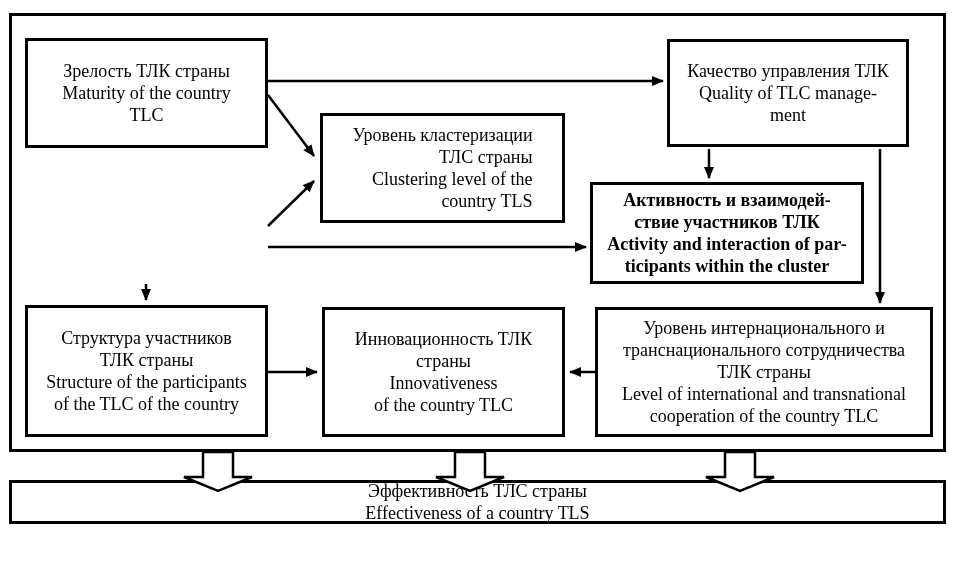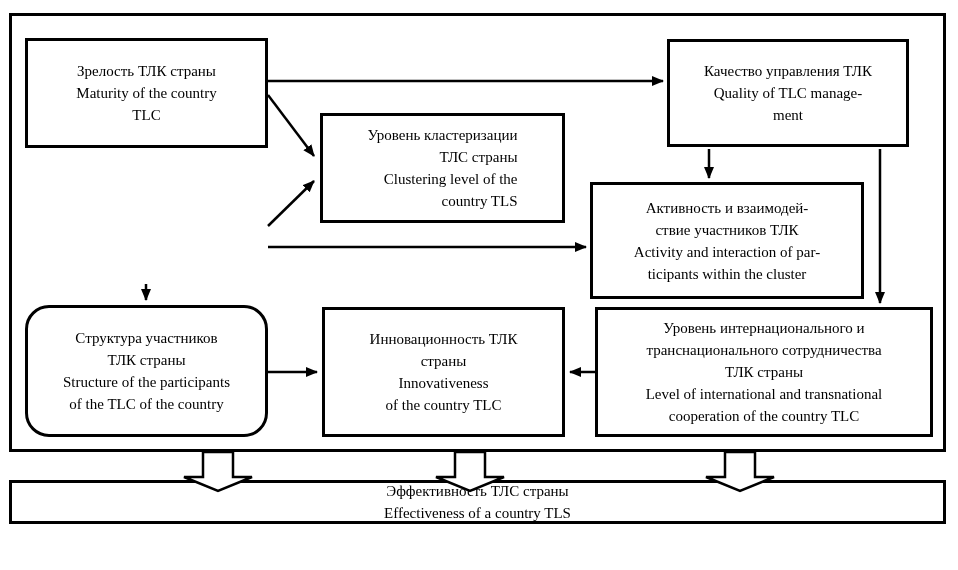--- a/index.html
+++ b/index.html
@@ -26,33 +26,33 @@
   }
   .box {
     position: absolute;
     border: 3px solid #000000;
     box-sizing: border-box;
     background: #ffffff;
     display: flex;
     align-items: center;
     justify-content: center;
     text-align: center;
-    font-size: 15px;
+    font-size: 18px;
     line-height: 22px;
     white-space: pre-line;
     padding: 1px 3px;
     z-index: 2;
   }
   #box-maturity       { left: 25px;  top: 38px;  width: 243px; height: 110px; }
   #box-potential      { left: 25px;  top: 175px; width: 243px; height: 108px; }
-  #box-structure      { left: 25px;  top: 305px; width: 243px; height: 132px; border-radius: 24px; }
+  #box-structure      { left: 25px;  top: 305px; width: 243px; height: 132px; }
   #box-clustering     { left: 320px; top: 113px; width: 245px; height: 110px; text-align: right; }
   #box-innovativeness { left: 322px; top: 307px; width: 243px; height: 130px; }
   #box-quality        { left: 667px; top: 39px;  width: 242px; height: 108px; }
-  #box-activity       { left: 590px; top: 182px; width: 274px; height: 117px; }
+  #box-activity       { left: 590px; top: 182px; width: 274px; height: 102px; font-weight: bold; }
   #box-international  { left: 595px; top: 307px; width: 338px; height: 130px; }
   #box-effectiveness  { left: 9px;   top: 480px; width: 937px; height: 44px; }
   #arrow-layer {
     position: absolute;
     left: 0; top: 0;
     width: 958px; height: 570px;
     z-index: 3;
     pointer-events: none;
   }
   .connector { stroke: #000000; stroke-width: 2.5; fill: none; }

